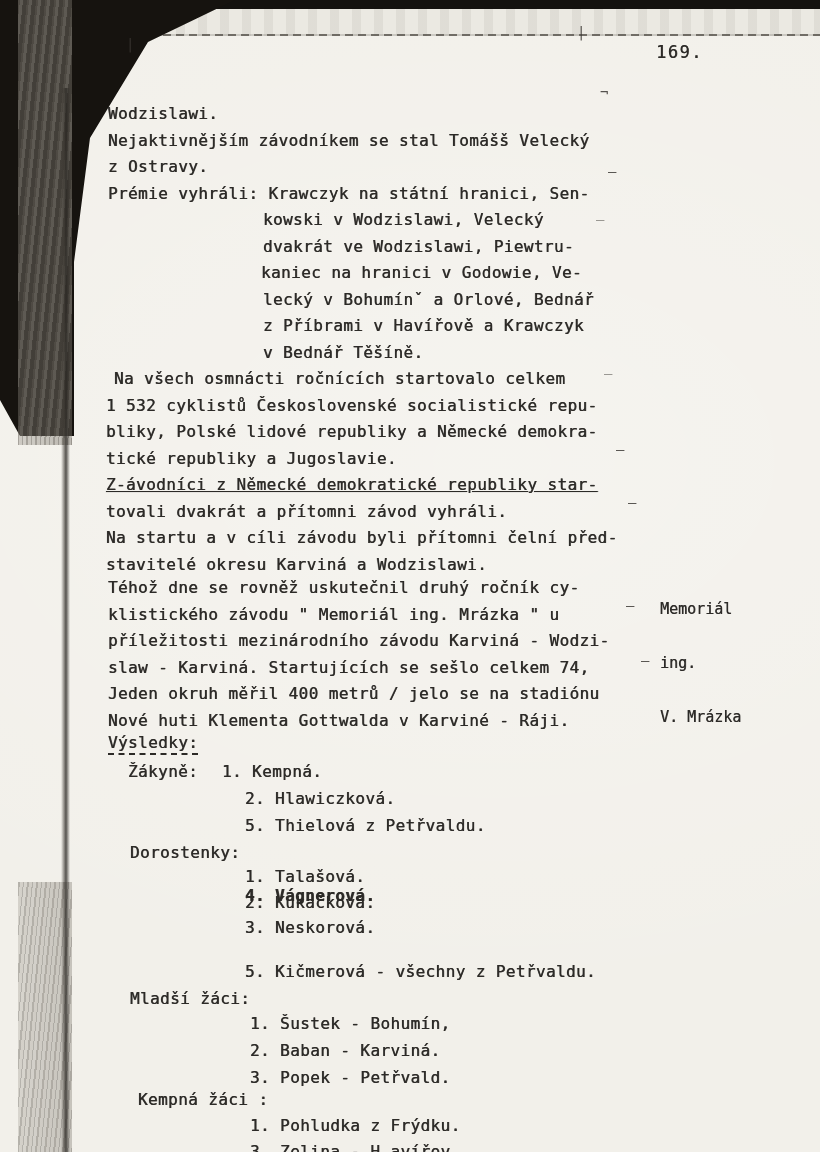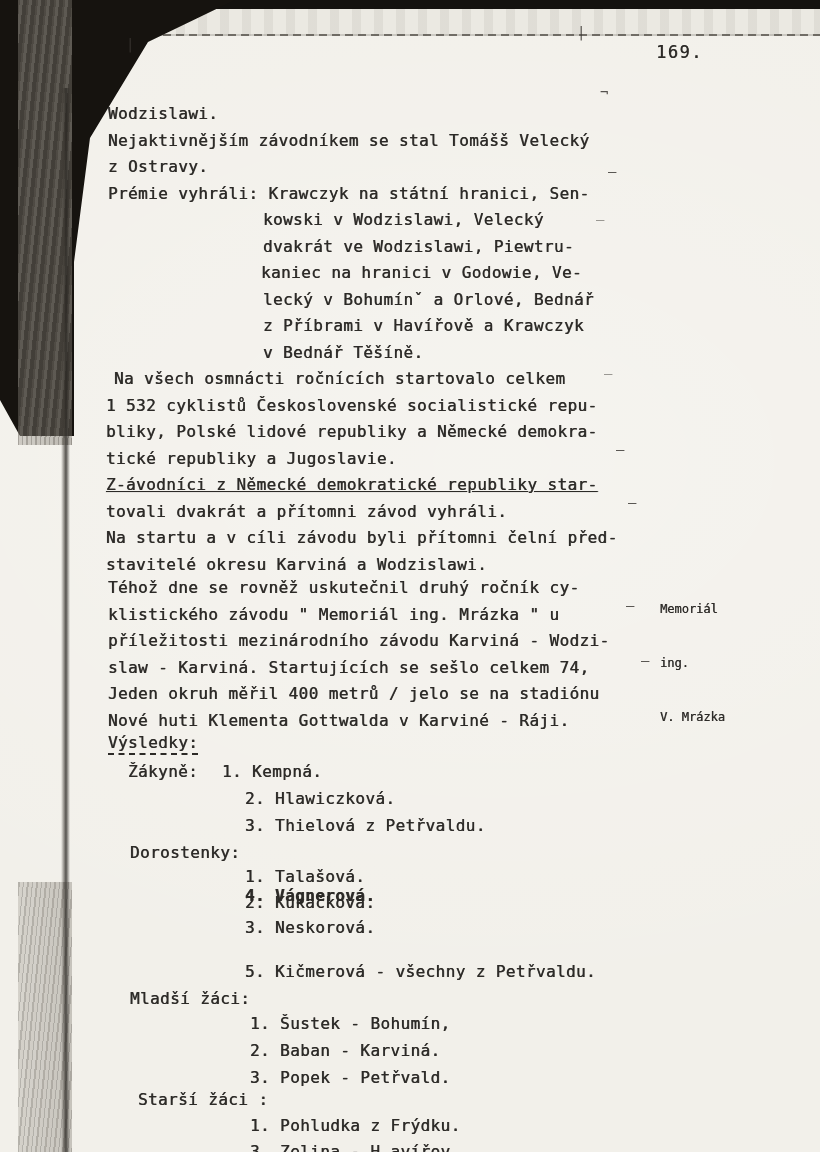--- a/index.html
+++ b/index.html
@@ -45,21 +45,21 @@
   .tline{
     position:absolute;white-space:pre;
     font-size:16px;line-height:19px;letter-spacing:.4px;
     text-shadow:.4px 0 .4px rgba(44,42,39,.75), -.3px .2px .6px rgba(44,42,39,.35);
   }
   .tline.u{border-bottom:2px dashed #2c2a27;padding-bottom:1px;}
   .page-number{
     position:absolute;left:656px;top:42px;font-size:17px;letter-spacing:1.5px;
     text-shadow:.4px 0 .4px rgba(44,42,39,.8);
   }
-  .margin-note{position:absolute;left:660px;top:564px;font-size:12px;line-height:18px;
+  .margin-note{position:absolute;left:660px;top:564px;font-size:15px;line-height:18px;
     text-shadow:.4px 0 .4px rgba(44,42,39,.75);white-space:pre;}
   .mark{position:absolute;font-size:14px;color:#3a3733;opacity:.85;white-space:pre;}
 </style>
 </head>
 <body>
 
 <div class="scan">
   <div class="top-band"></div>
   <div class="top-strip"></div>
   <div class="edge-line"></div>
@@ -98,32 +98,32 @@
       <div class="tline" style="left: 108px; top: 578px;">Téhož dne se rovněž uskutečnil druhý ročník cy-</div>
       <div class="tline" style="left: 108px; top: 605px;">klistického závodu " Memoriál ing. Mrázka " u</div>
       <div class="tline" style="left: 108px; top: 631px;">příležitosti mezinárodního závodu Karviná - Wodzi-</div>
       <div class="tline" style="left: 108px; top: 658px;">slaw - Karviná. Startujících se sešlo celkem 74,</div>
       <div class="tline" style="left: 108px; top: 684px;">Jeden okruh měřil 400 metrů / jelo se na stadiónu</div>
       <div class="tline" style="left: 108px; top: 711px;">Nové huti Klementa Gottwalda v Karviné - Ráji.</div>
       <div class="tline u" style="left: 108px; top: 733px;">Výsledky:</div>
       <div class="tline" style="left: 128px; top: 762px;">Žákyně:</div>
       <div class="tline" style="left: 222px; top: 762px;">1. Kempná.</div>
       <div class="tline" style="left: 245px; top: 789px;">2. Hlawiczková.</div>
-      <div class="tline" style="left: 245px; top: 816px;">3. Thielová z Petřvaldu.</div>
+      <div class="tline" style="left: 245px; top: 816px;">5. Thielová z Petřvaldu.</div>
       <div class="tline" style="left: 130px; top: 843px;">Dorostenky:</div>
       <div class="tline" style="left: 245px; top: 867px;">1. Talašová.</div>
       <div class="tline" style="left: 245px; top: 893px;">2. Kukačková.</div>
       <div class="tline" style="left: 245px; top: 918px;">3. Neskorová.</div>
       <div class="tline" style="left: 245px; top: 886px; font-weight: bold;">4. Vágnerová.</div>
       <div class="tline" style="left: 245px; top: 962px;">5. Kičmerová - všechny z Petřvaldu.</div>
       <div class="tline" style="left: 130px; top: 989px;">Mladší žáci:</div>
       <div class="tline" style="left: 250px; top: 1014px;">1. Šustek - Bohumín,</div>
       <div class="tline" style="left: 250px; top: 1041px;">2. Baban - Karviná.</div>
       <div class="tline" style="left: 250px; top: 1068px;">3. Popek - Petřvald.</div>
-      <div class="tline" style="left: 138px; top: 1090px;">Starší žáci :</div>
+      <div class="tline" style="left: 138px; top: 1090px;">Kempná žáci :</div>
       <div class="tline" style="left: 250px; top: 1116px;">1. Pohludka z Frýdku.</div>
       <div class="tline" style="left: 250px; top: 1142px;">3. Zelina - H avířov.</div>
     </div>
   <div id="marks">
       <div class="mark" style="left: 600px; top: 84px;">¬</div>
       <div class="mark" style="left: 608px; top: 163px;">—</div>
       <div class="mark" style="left: 596px; top: 204px;">_</div>
       <div class="mark" style="left: 604px; top: 358px;">_</div>
       <div class="mark" style="left: 616px; top: 441px;">—</div>
       <div class="mark" style="left: 628px; top: 494px;">—</div>

